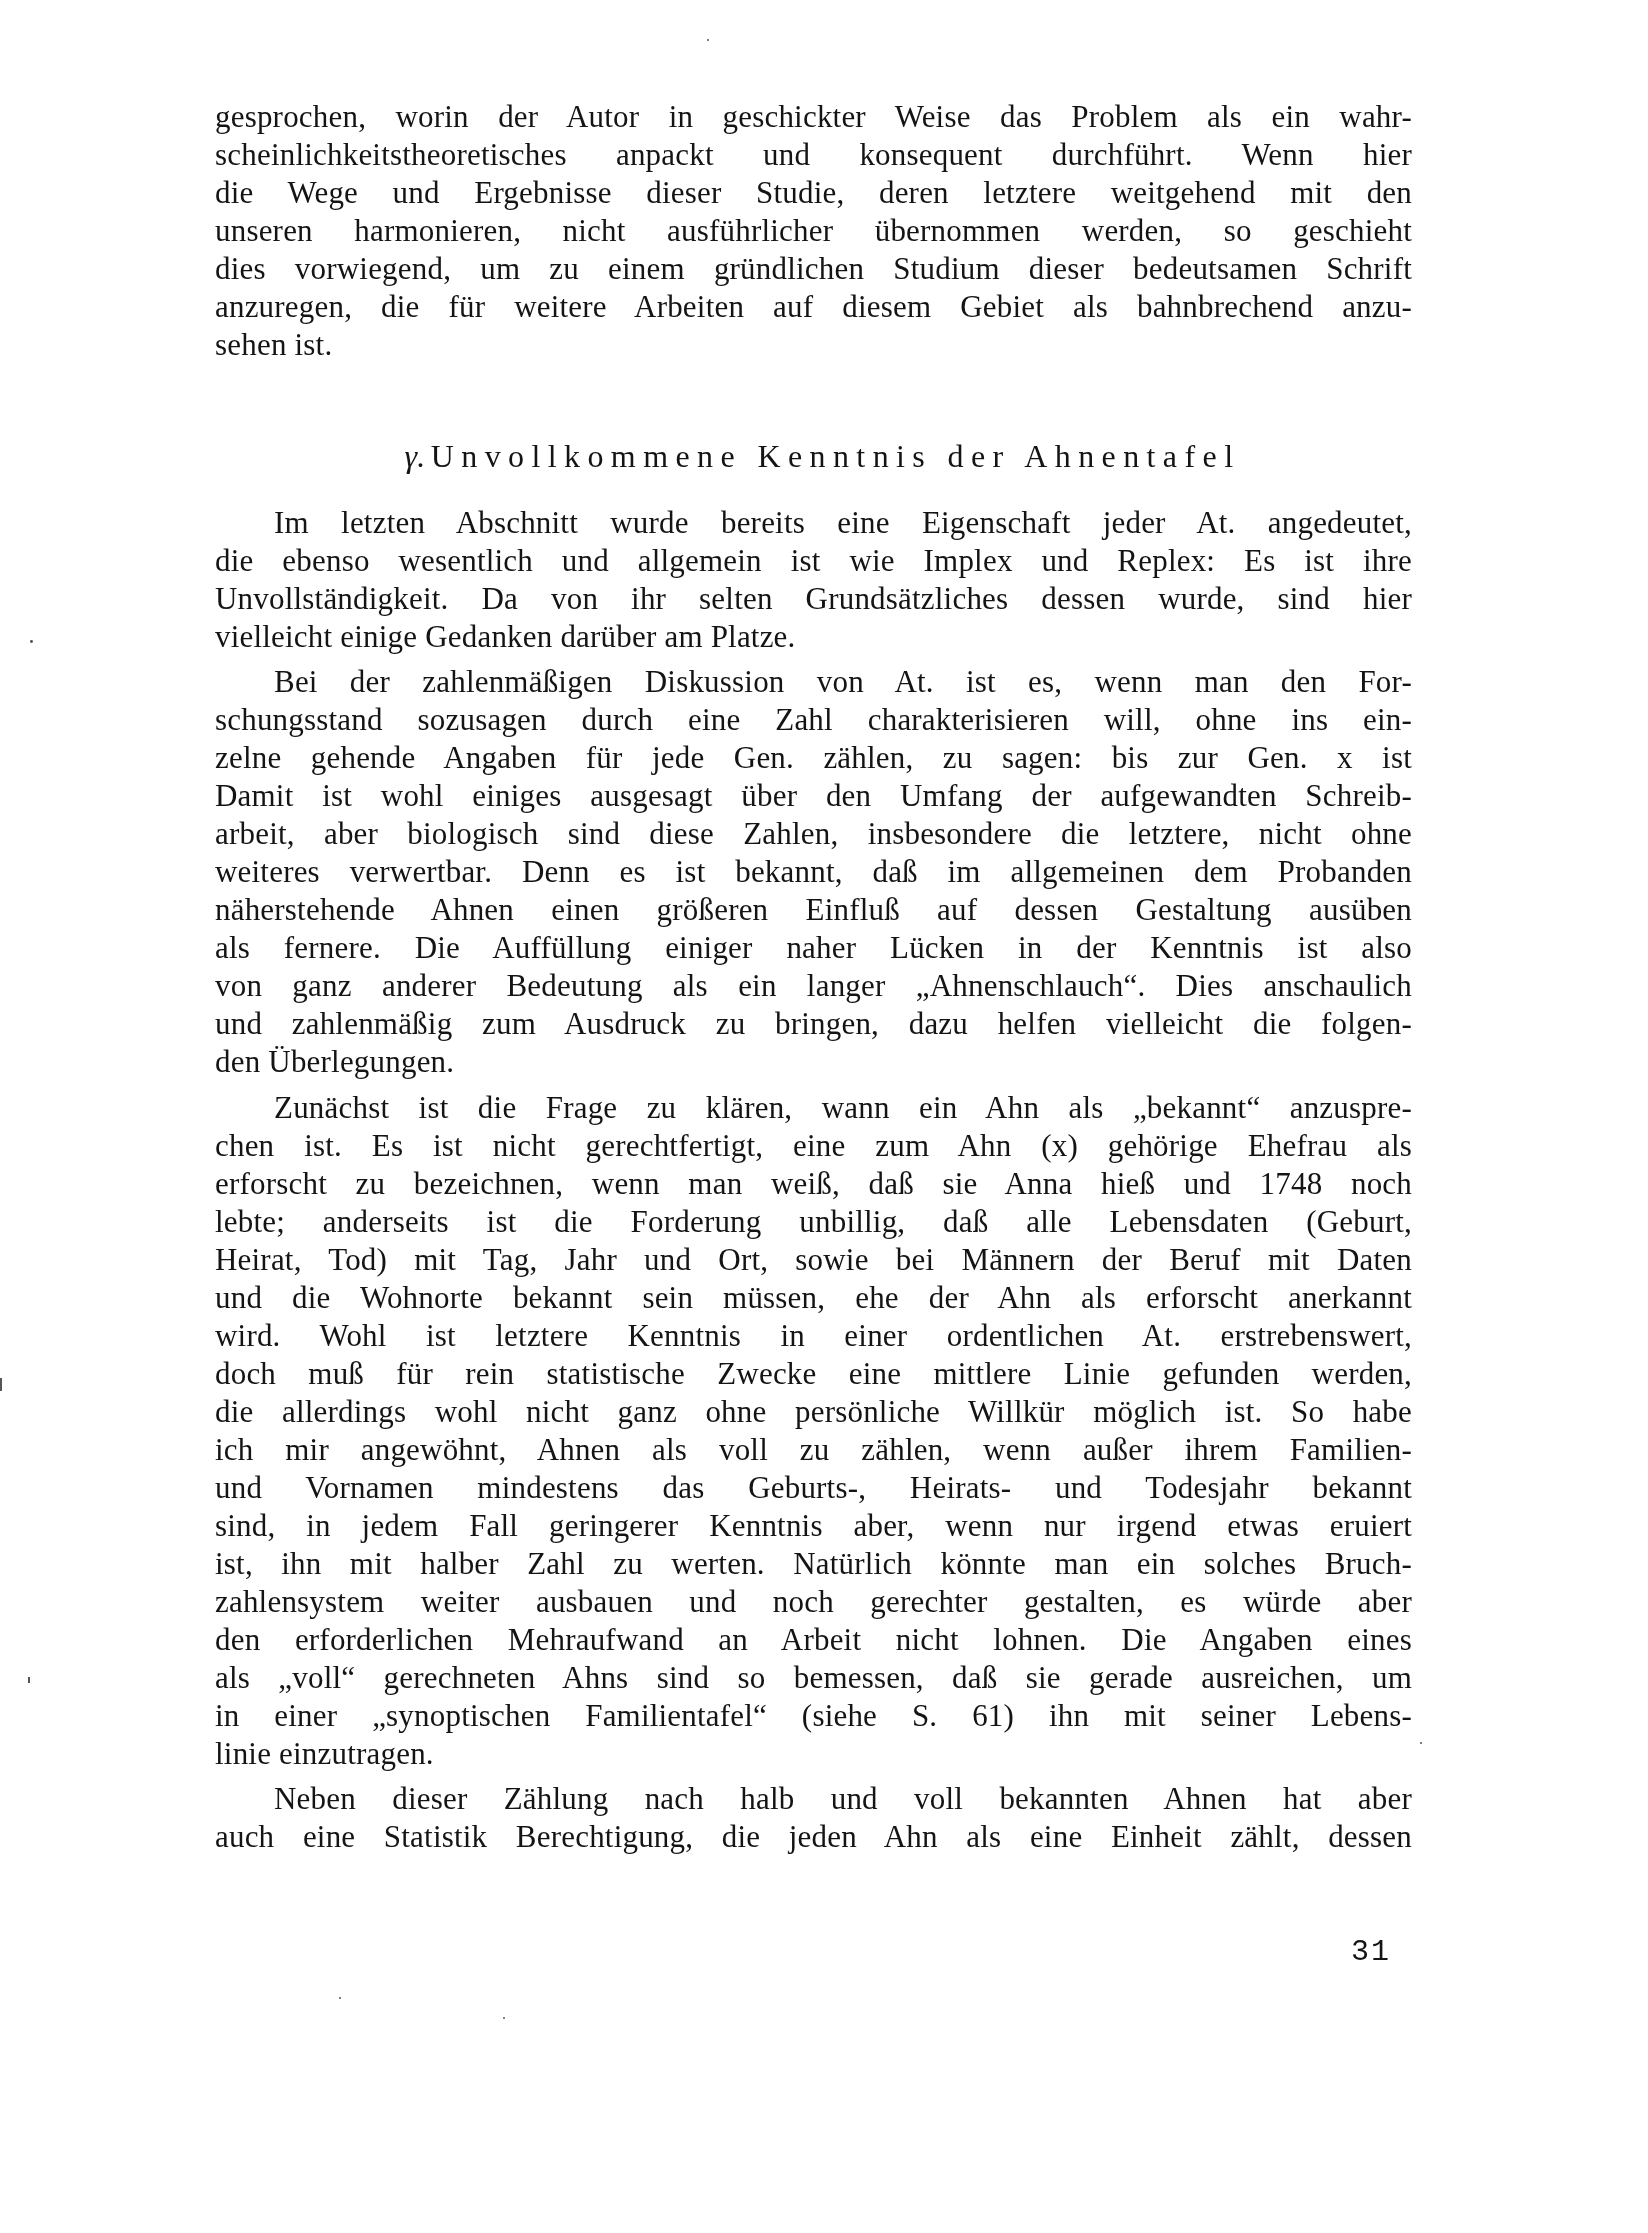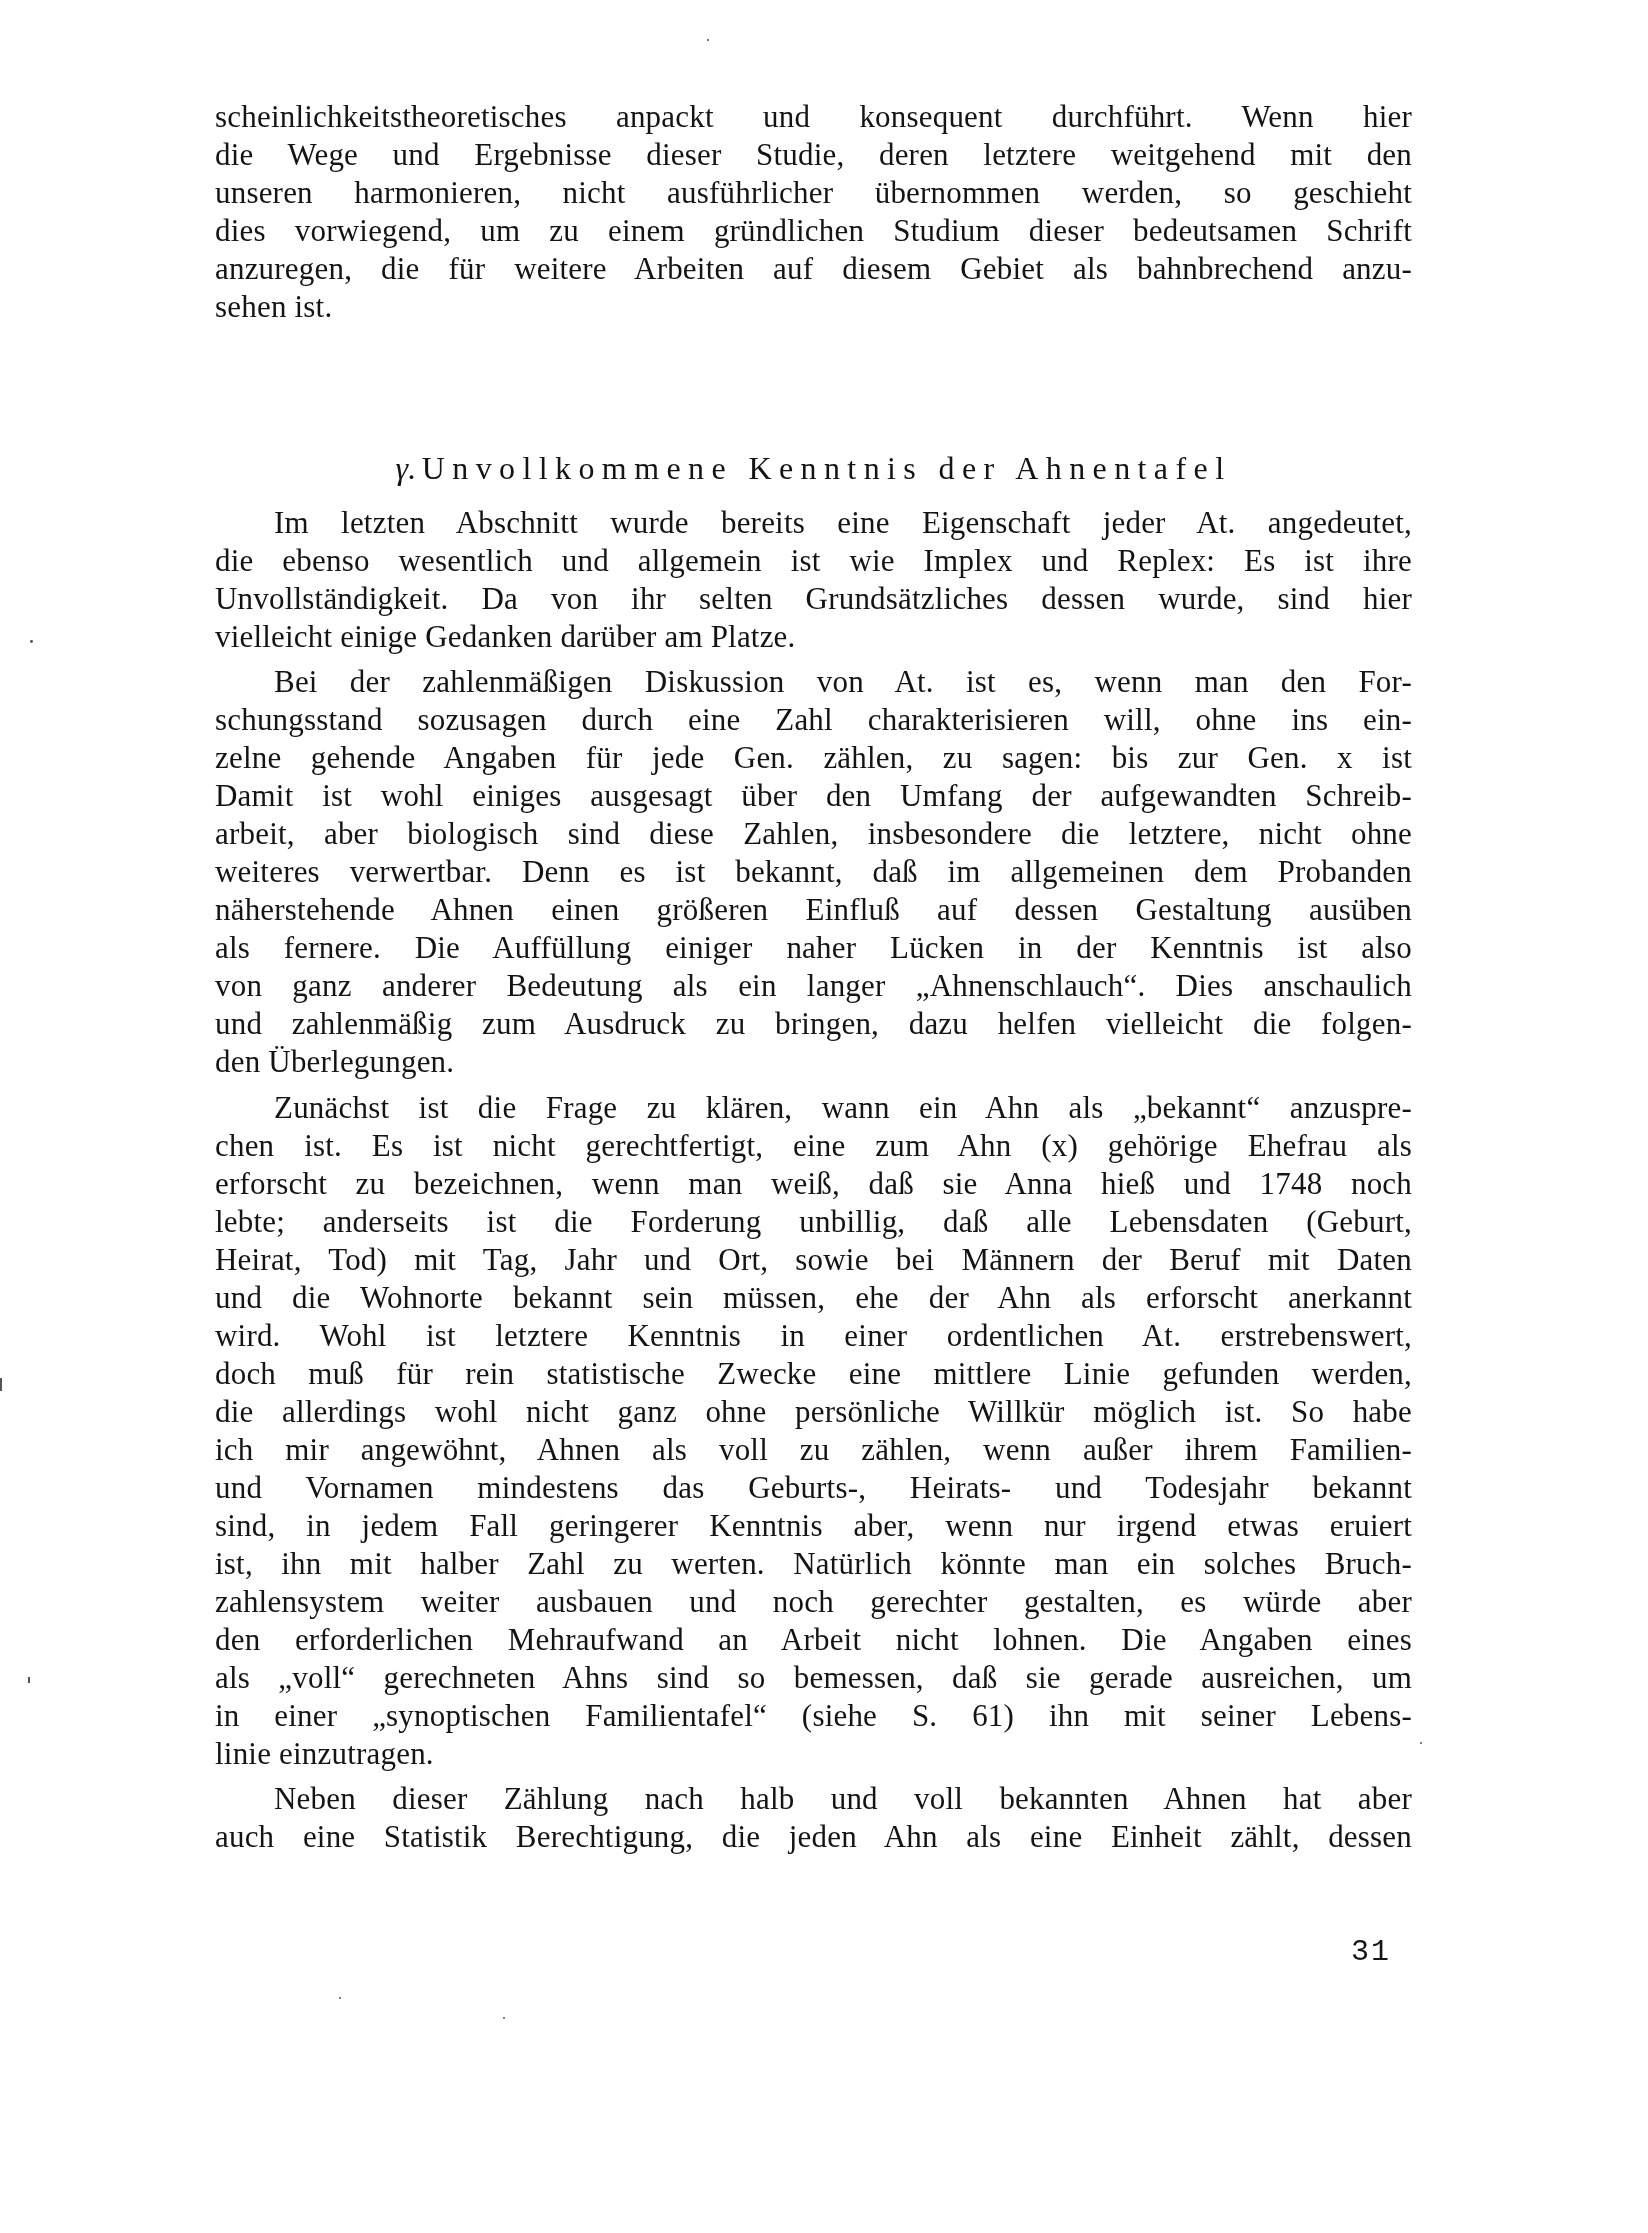--- a/index.html
+++ b/index.html
@@ -41,28 +41,27 @@
     text-align-last: left;
   }
   .line.indent {
     padding-left: 59px;
   }
   .para-gap {
     height: 7.4px;
   }
   .heading {
     position: absolute;
-    left: 215px;
+    left: 224px;
     width: 1197px;
     top: 436px;
     text-align: center;
     font-size: 32px;
     letter-spacing: 7.4px;
     line-height: 41px;
-    margin-top: 12px;
   }
   .heading .greek {
     font-style: italic;
     letter-spacing: 0;
     margin-right: 5.6px;
   }
   .page-number {
     position: absolute;
     left: 1351px;
     top: 1935px;
@@ -77,20 +76,21 @@
     background: #555;
     border-radius: 50%;
   }
 </style>
 </head>
 <body>
 
 <div class="page">
 
   <div class="text-block" style="top:98px;">
+    <span class="line">gesprochen, worin der Autor in geschickter Weise das Problem als ein wahr-</span>
     <span class="line">scheinlichkeitstheoretisches anpackt und konsequent durchführt. Wenn hier</span>
     <span class="line">die Wege und Ergebnisse dieser Studie, deren letztere weitgehend mit den</span>
     <span class="line">unseren harmonieren, nicht ausführlicher übernommen werden, so geschieht</span>
     <span class="line">dies vorwiegend, um zu einem gründlichen Studium dieser bedeutsamen Schrift</span>
     <span class="line">anzuregen, die für weitere Arbeiten auf diesem Gebiet als bahnbrechend anzu-</span>
     <span class="line last">sehen ist.</span>
   </div>
 
   <div class="heading">
     <span class="greek">γ.</span><span>Unvollkommene Kenntnis der Ahnentafel</span>

